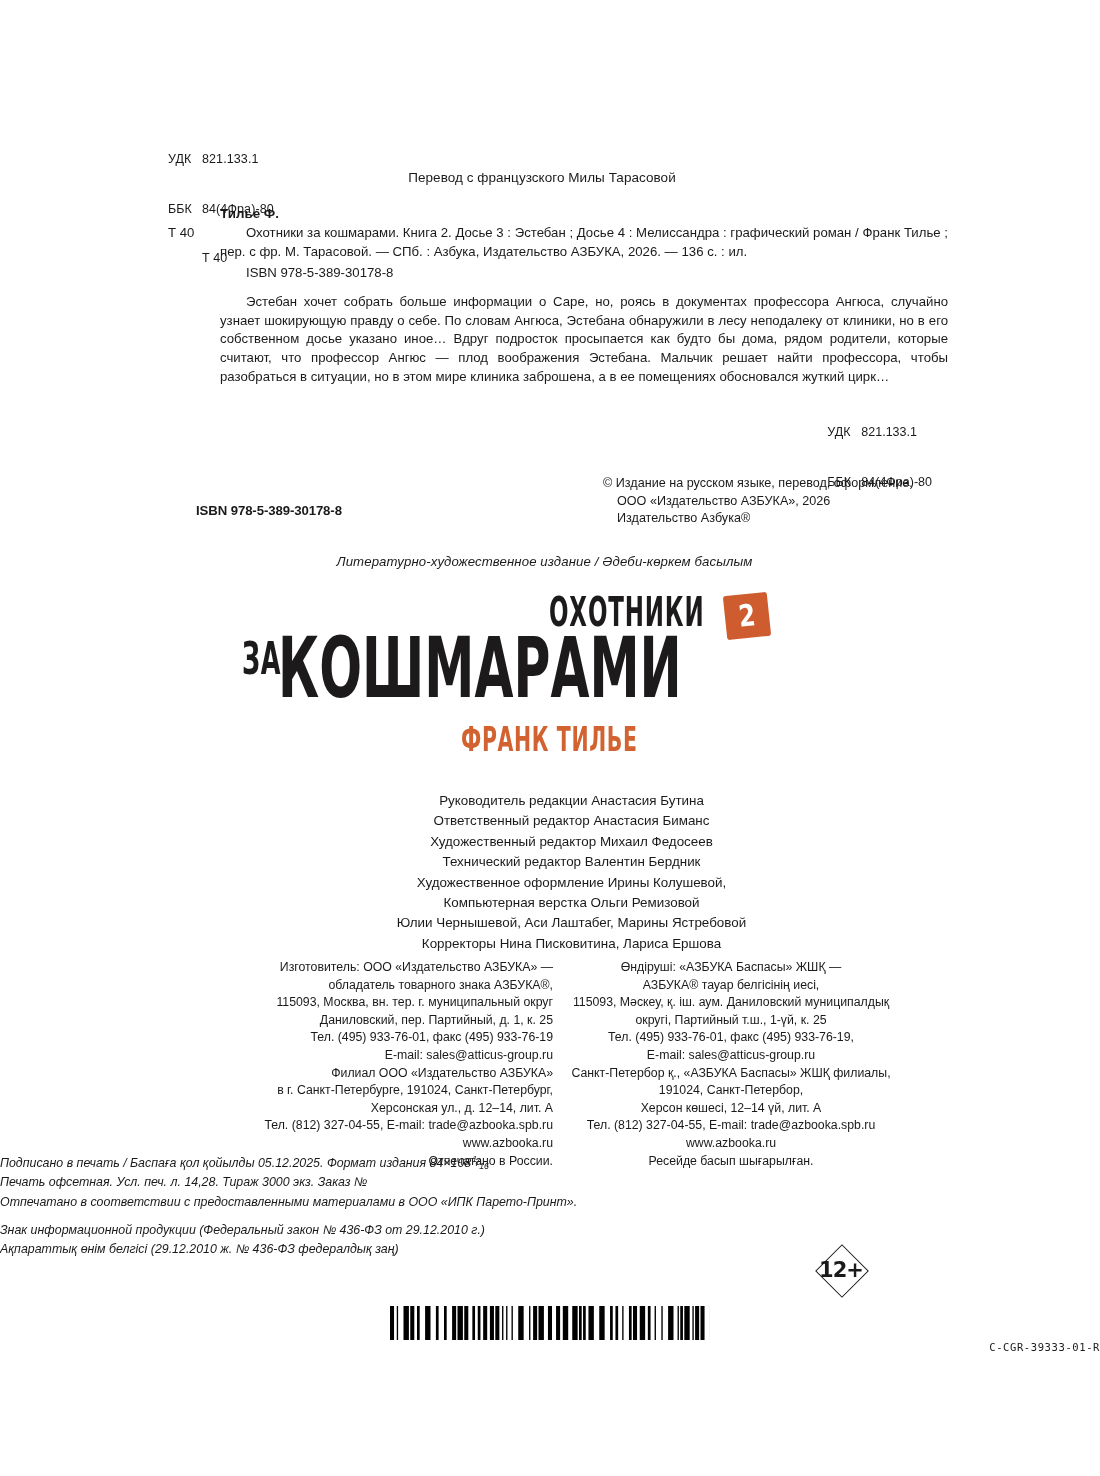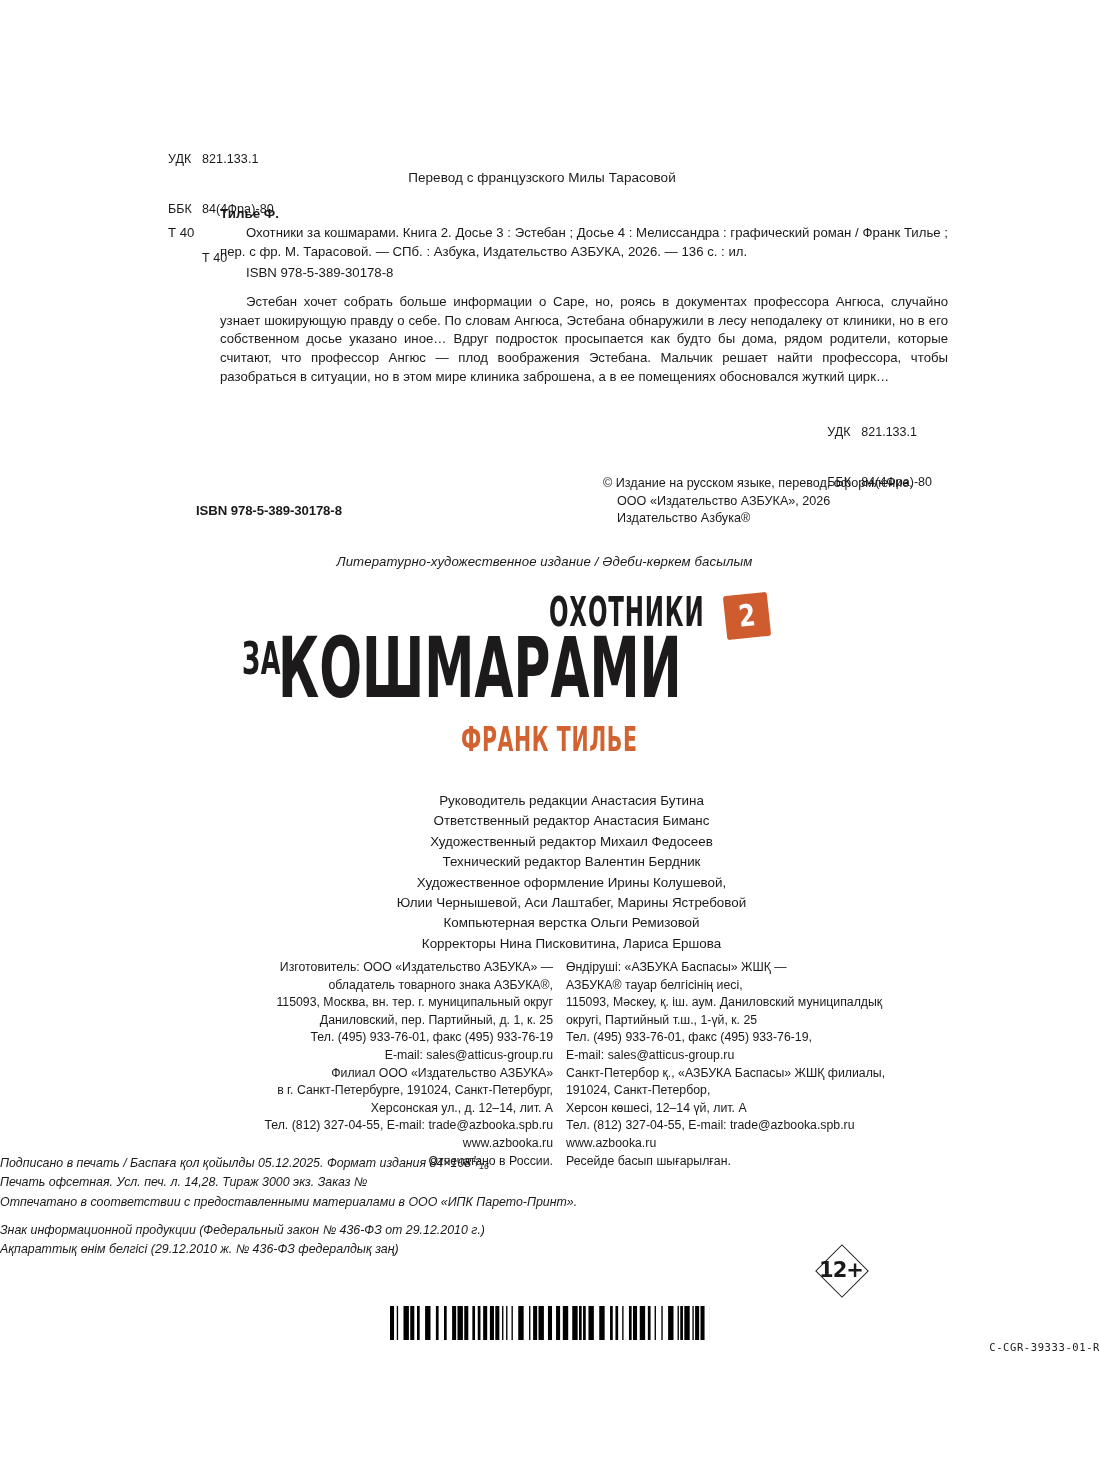--- a/index.html
+++ b/index.html
@@ -278,21 +278,21 @@
     top: 0;
   }
   .imprint-left {
     left: 240px;
     width: 313px;
     text-align: right;
   }
   .imprint-right {
     left: 566px;
     width: 330px;
-    text-align: left;
+    text-align: center;
   }
 
   
   .printdetails {
     position: absolute;
     left: 0; right: 0;
     top: 1154px;
     text-align: left;
     font-size: 12.4px;
     line-height: 19.3px;
@@ -428,22 +428,22 @@
       <div class="logo-author">ФРАНК ТИЛЬЕ</div>
     </div>
   </div>
 
   <div class="credits">
     <div>Руководитель редакции Анастасия Бутина</div>
     <div>Ответственный редактор Анастасия Биманс</div>
     <div>Художественный редактор Михаил Федосеев</div>
     <div>Технический редактор Валентин Бердник</div>
     <div>Художественное оформление Ирины Колушевой,</div>
+    <div>Компьютерная верстка Ольги Ремизовой</div>
     <div>Юлии Чернышевой, Аси Лаштабег, Марины Ястребовой</div>
-    <div>Компьютерная верстка Ольги Ремизовой</div>
     <div>Корректоры Нина Писковитина, Лариса Ершова</div>
   </div>
 
   <div class="imprint">
     <div class="imprint-col imprint-left">
       <div>Изготовитель: ООО «Издательство АЗБУКА» —</div>
       <div>обладатель товарного знака АЗБУКА®,</div>
       <div>115093, Москва, вн. тер. г. муниципальный округ</div>
       <div>Даниловский, пер. Партийный, д. 1, к. 25</div>
       <div>Тел. (495) 933-76-01, факс (495) 933-76-19</div>

